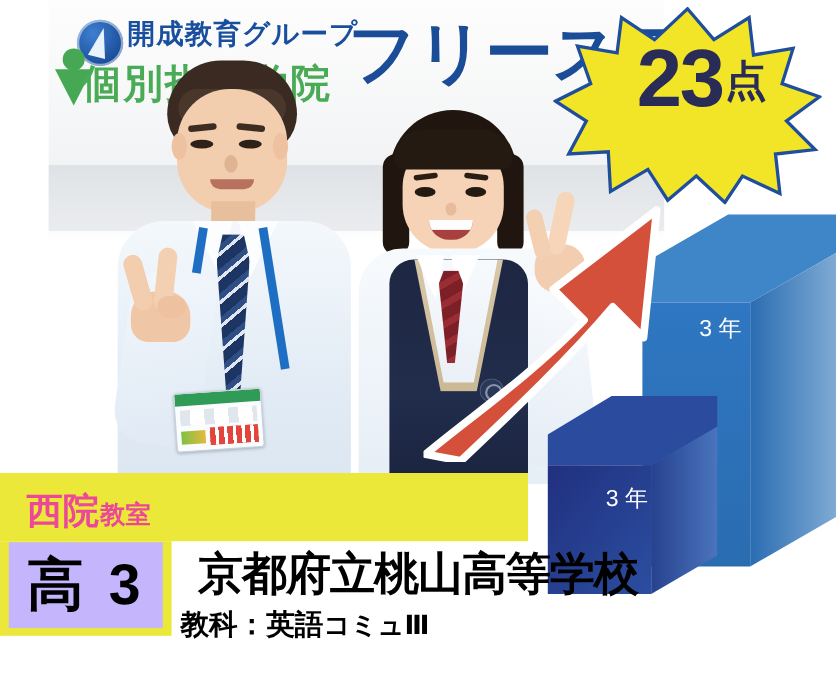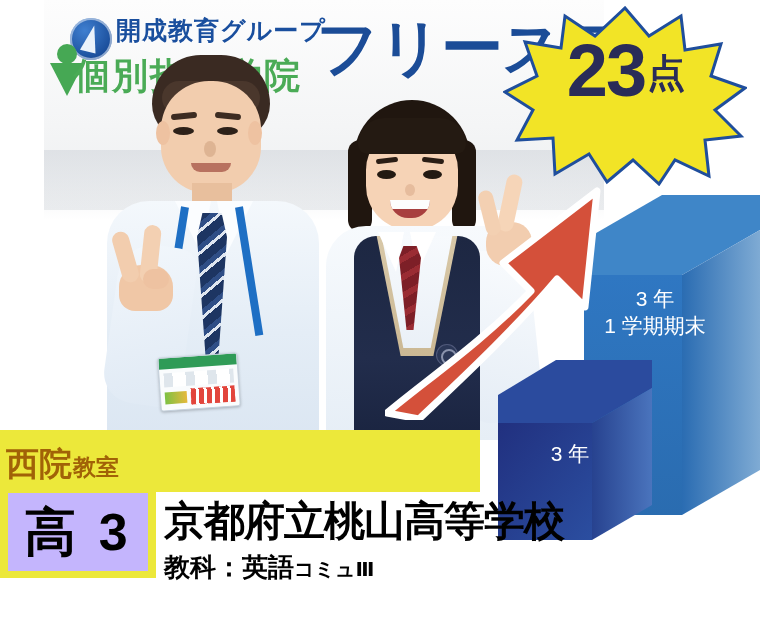--- a/index.html
+++ b/index.html
@@ -136,53 +136,53 @@
   .s-hand{position:absolute;left:168px;top:74px;width:56px;height:92px;}
   .s-palm{position:absolute;left:6px;top:48px;width:46px;height:44px;border-radius:20px;background:#f2cdaf;}
   .s-f1{position:absolute;left:22px;top:0;width:16px;height:58px;border-radius:9px;
       background:#f6d5b8;transform:rotate(12deg);}
   .s-f2{position:absolute;left:2px;top:16px;width:15px;height:46px;border-radius:9px;
       background:#f3d0b2;transform:rotate(-14deg);}
 
   
   .burst{position:absolute;left:503px;top:6px;width:244px;height:180px;}
   .burst svg{display:block;}
-  .burst-num{position:absolute;left:0;top:28px;width:244px;text-align:center;
+  .burst-num{position:absolute;left:12px;top:28px;width:244px;text-align:center;
       font-size:74px;font-weight:800;color:#2a2c58;letter-spacing:-2px;line-height:1;}
   .burst-num .pt{font-size:38px;font-weight:800;vertical-align:10px;margin-left:2px;color:#2a2c58;}
   .burst-up{position:absolute;left:0;top:96px;width:244px;text-align:center;
       font-size:56px;font-weight:800;color:#1b1b36;letter-spacing:-1px;line-height:1;}
 
   
   .chart{position:absolute;left:480px;top:170px;width:280px;height:400px;}
   .bar-label{position:absolute;color:#fff;font-size:21px;line-height:1.3;text-align:center;
       white-space:nowrap;}
 
   
   .arrow{position:absolute;left:385px;top:175px;width:240px;height:245px;}
 
   
   .yellow-band{position:absolute;left:0;top:430px;width:480px;height:62px;background:#ece83a;}
-  .band-left{position:absolute;left:6px;top:442px;white-space:nowrap;color:#a16207;}
+  .band-left{position:absolute;left:24px;top:442px;white-space:nowrap;color:#ec4899;}
   .band-left .rm{font-size:33px;font-weight:800;letter-spacing:0px;}
   .band-left .sub{font-size:23px;font-weight:800;margin-left:1px;}
   .band-right{position:absolute;right:0;top:444px;white-space:nowrap;color:#111;}
   .band-right .nm{font-size:32px;font-weight:800;}
   .band-right .hon{font-size:24px;font-weight:800;margin-left:1px;}
 
   .grade-wrap{position:absolute;left:0;top:492px;width:156px;height:86px;background:#ece83a;}
   .grade-box{position:absolute;left:8px;top:493px;width:140px;height:78px;background:#c4b5fd;
       display:flex;align-items:center;justify-content:center;}
   .grade-box span{font-size:52px;font-weight:800;color:#000;letter-spacing:4px;line-height:1;}
 
-  .school{position:absolute;left:164px;top:494px;font-size:41px;font-weight:800;color:#000;
+  .school{position:absolute;left:180px;top:494px;font-size:41px;font-weight:800;color:#000;
       letter-spacing:-1px;white-space:nowrap;}
   .subject{position:absolute;left:164px;top:550px;font-size:26px;font-weight:800;color:#000;
       white-space:nowrap;}
-  .subject .small{font-size:20px;}
+  .subject .small{font-size:24px;}
 </style>
 </head>
 <body>
 
 <div id="stage">
 
   <div class="photo-area">
     <div class="studio-wall"></div>
     <div class="wall-shadow"></div>
 
@@ -292,21 +292,20 @@
     </svg>
     
     
   </div>
 
   <div class="bar-label" style="position:absolute;left:510px;top:440px;width:120px;">
     <div>3 年</div>
   </div>
   <div class="bar-label" style="position:absolute;left:590px;top:285px;width:130px;">
     <div>3 年</div>
-    <div>1 学期期末</div>
   </div>
 
   <div class="arrow">
     <svg width="240" height="245" viewBox="0 0 240 245">
       <path d="M2,238 C40,206 96,168 146,116 L118,88 L212,16 L200,132 L172,104
                C128,156 74,206 34,244 Z" fill="#d4503a" stroke="#ffffff" stroke-width="7" stroke-linejoin="round"></path>
     </svg>
   </div>
 
   <div class="burst">

